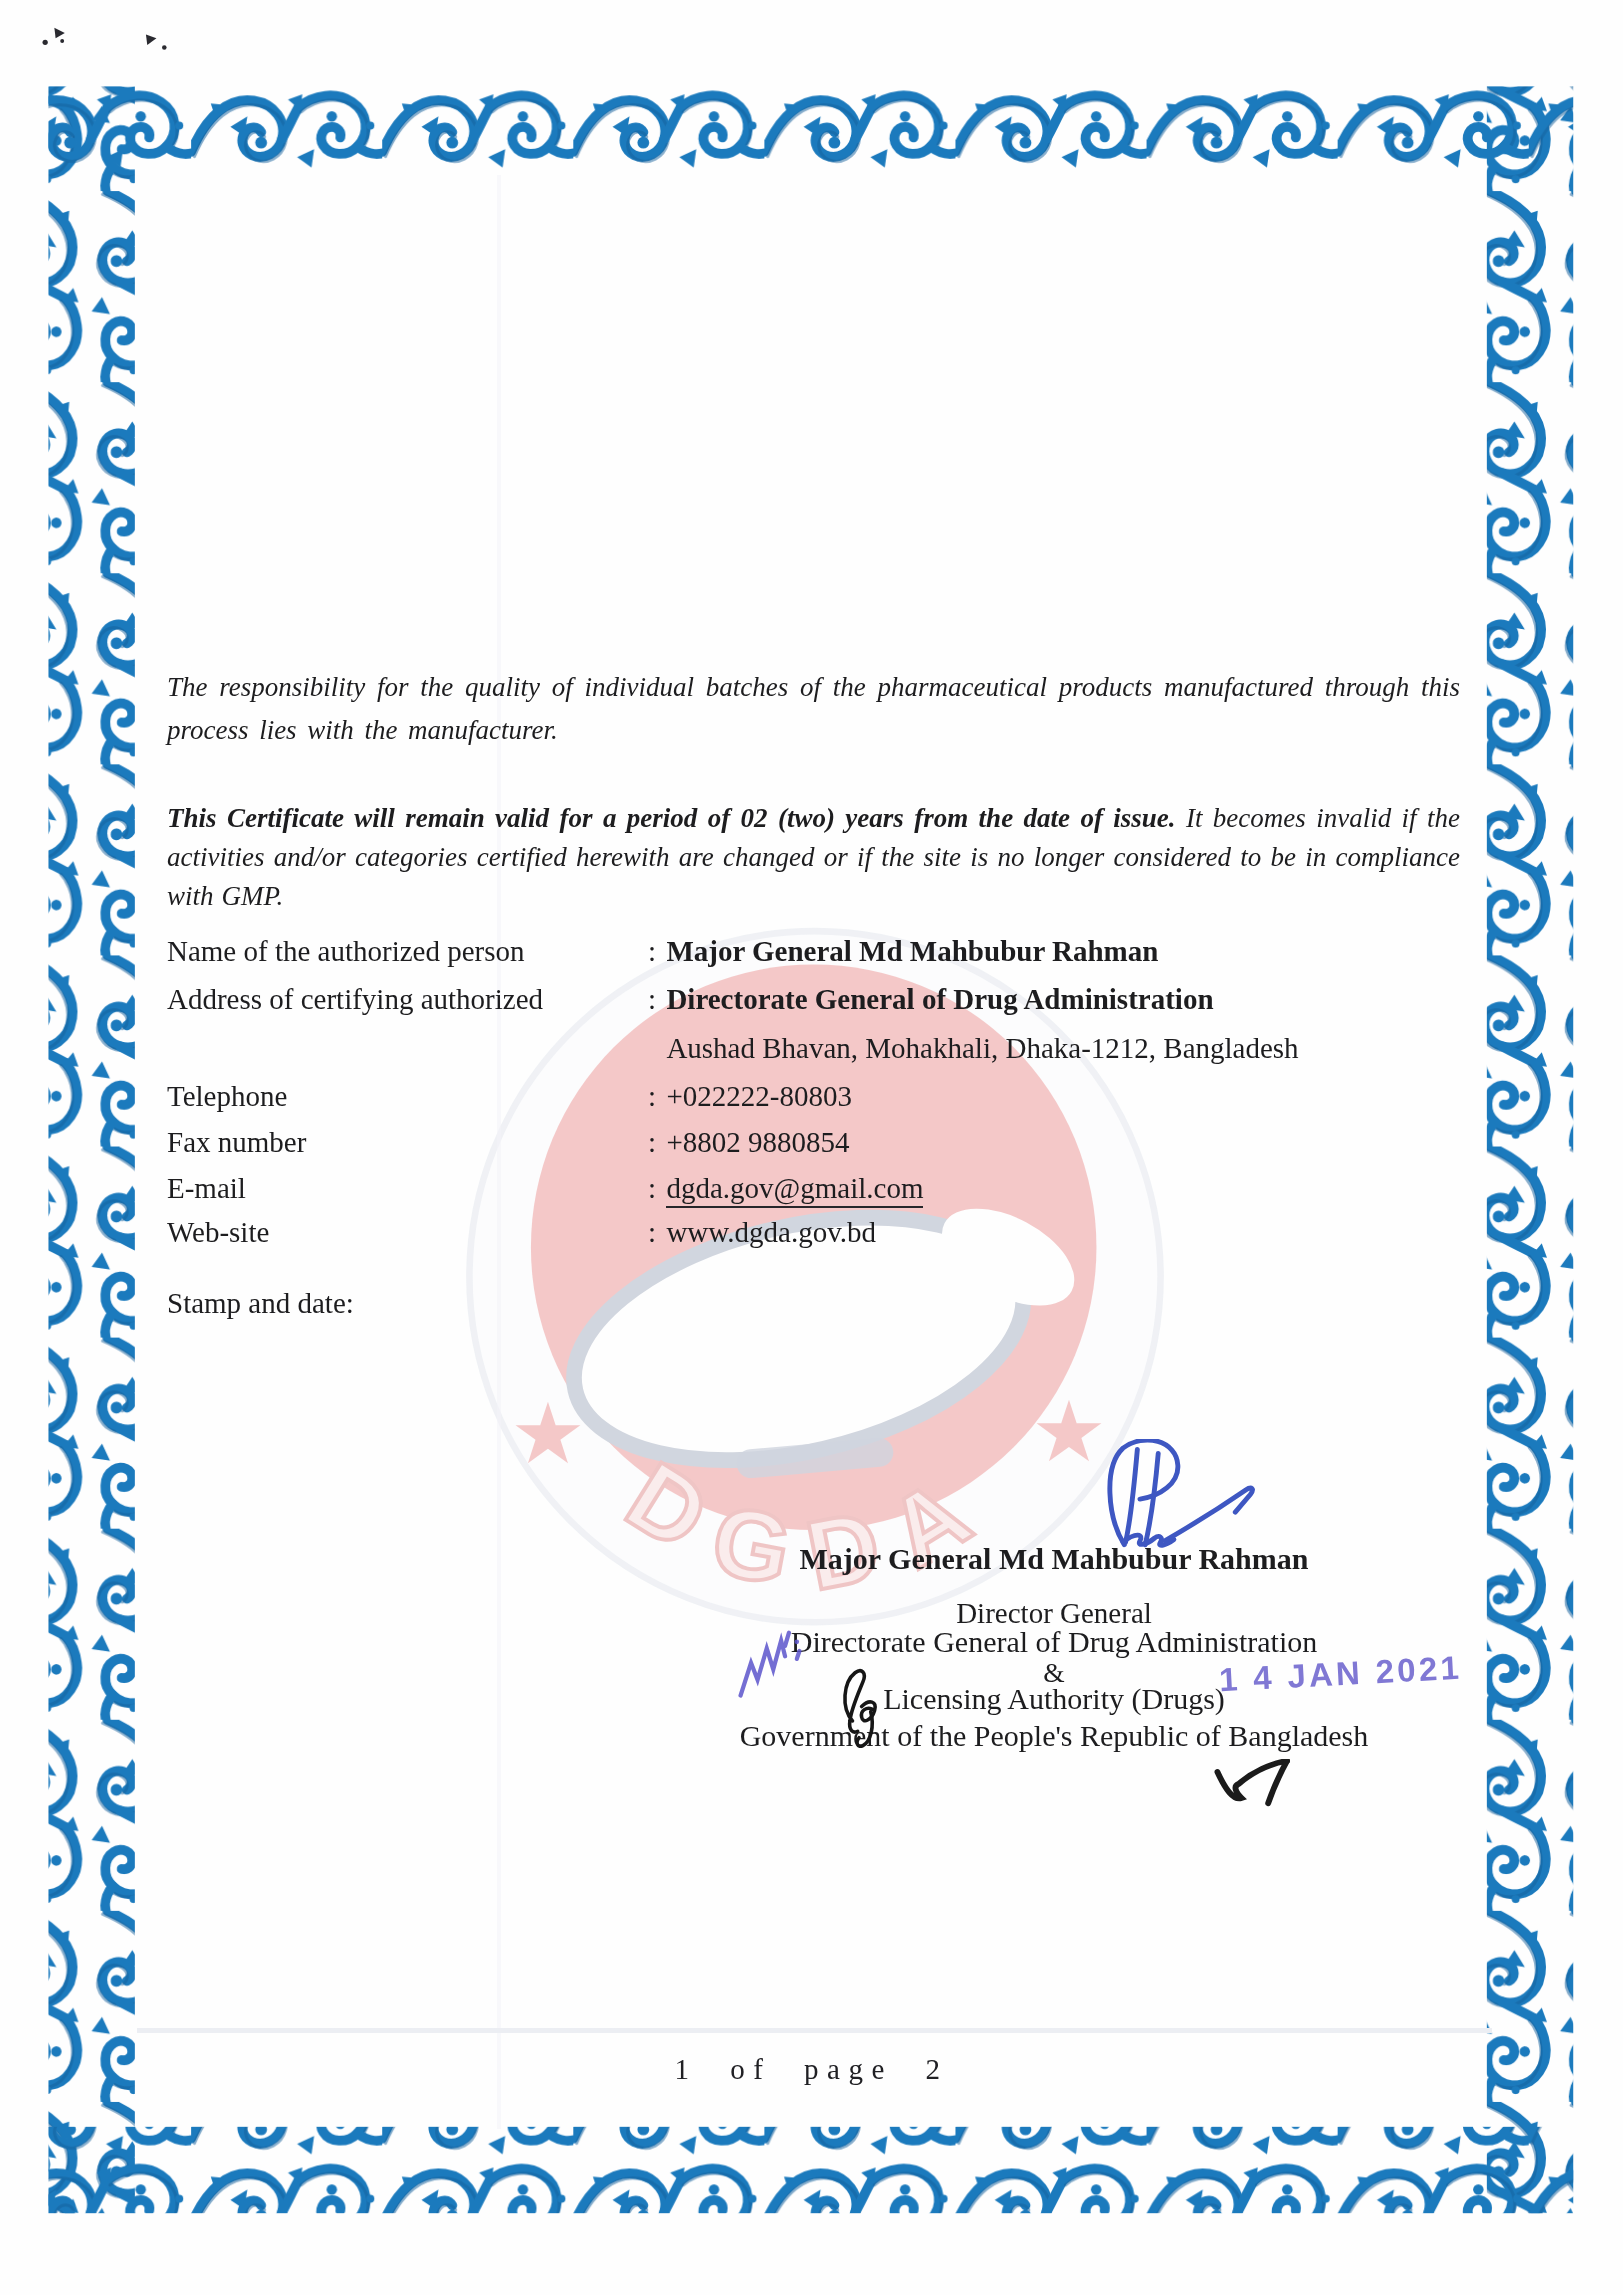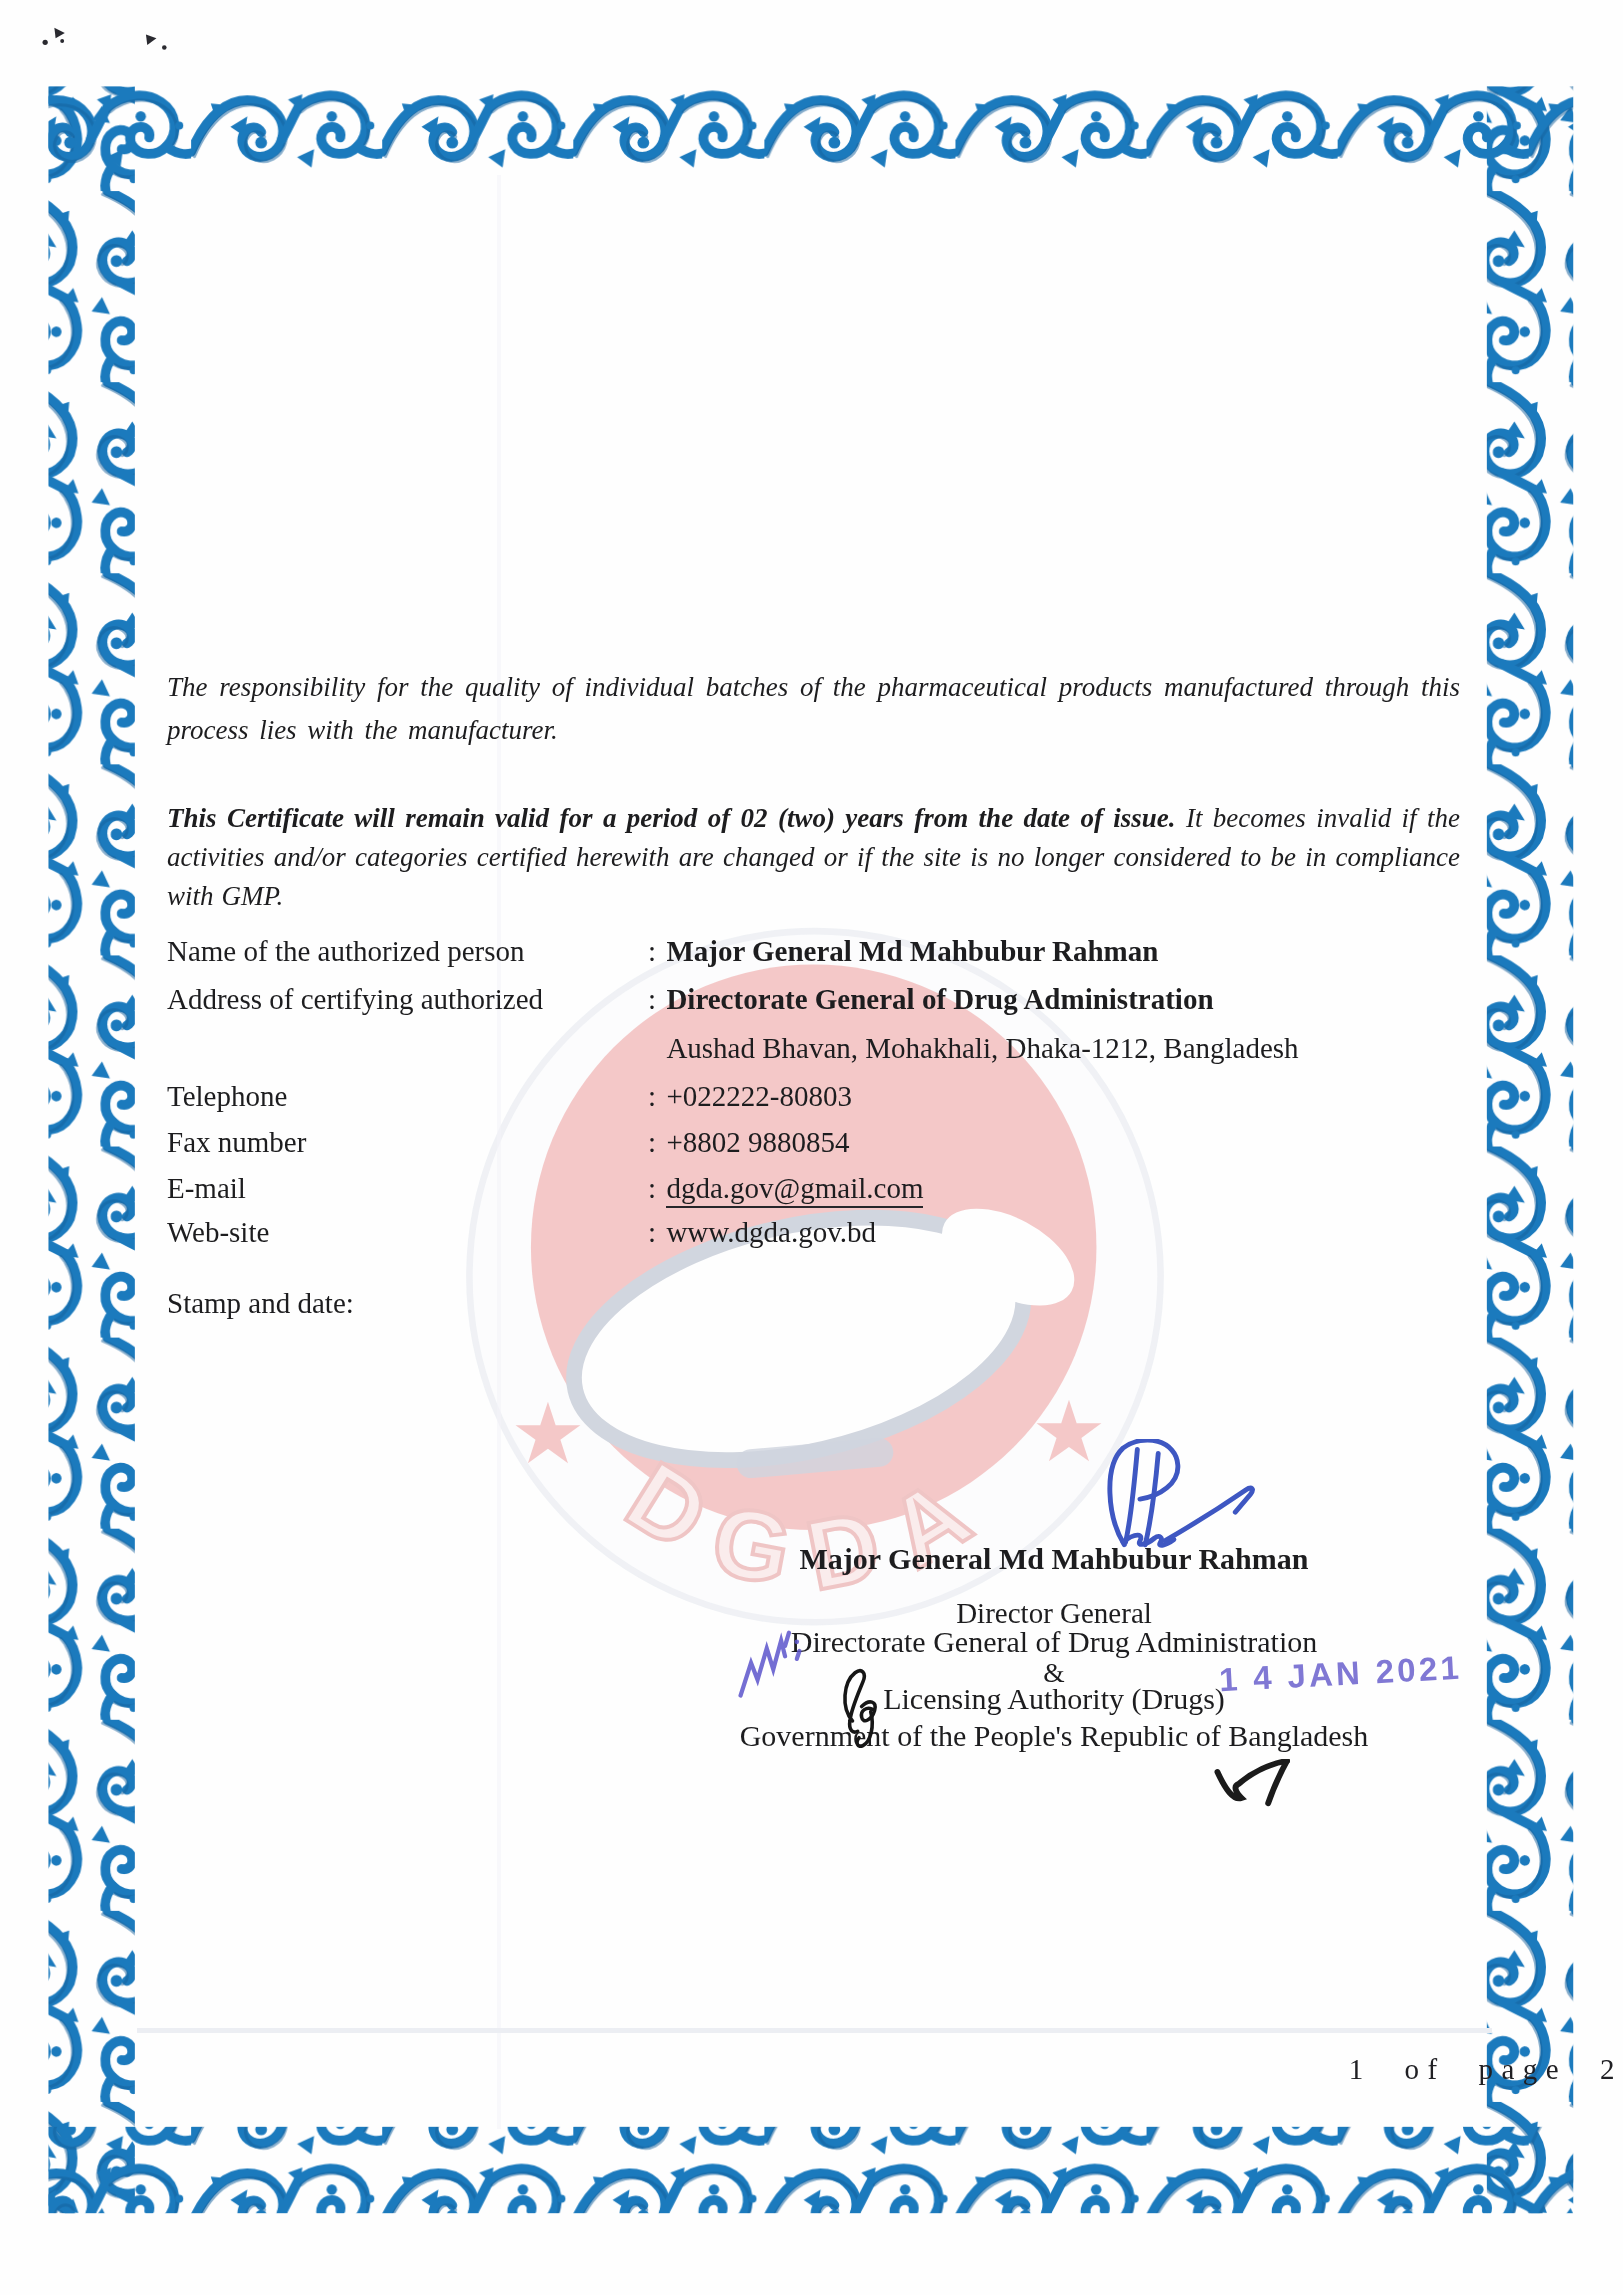--- a/index.html
+++ b/index.html
@@ -28,21 +28,21 @@
   .sig-amp{top:1657px;font-size:27.5px;}
   .sig-t3{top:1682px;font-size:30px;}
   .sig-t4{top:1719px;font-size:30px;}
   .datestamp{
     position:absolute;left:1219px;top:1655px;
     font-family:"Liberation Sans",sans-serif;font-weight:bold;font-size:33px;
     letter-spacing:3.3px;color:rgba(106,96,205,0.85);transform:rotate(-3deg);
     white-space:nowrap;
   }
   .footer{
-    position:absolute;left:0;top:2053px;width:1623px;text-align:right;
+    position:absolute;left:0;top:2053px;width:1623px;text-align:center;
     font-size:29px;letter-spacing:8.5px;word-spacing:17px;color:#202024;
   }
   .creaseh{position:absolute;left:137px;top:2028px;width:1355px;height:5.2px;background:#eceef3;}
   .creasev{position:absolute;left:497px;top:175px;width:3.9px;height:1954px;background:#f3f4f8;opacity:.6;}
 </style>
 </head>
 <body>
 
 <div class="page">
 

